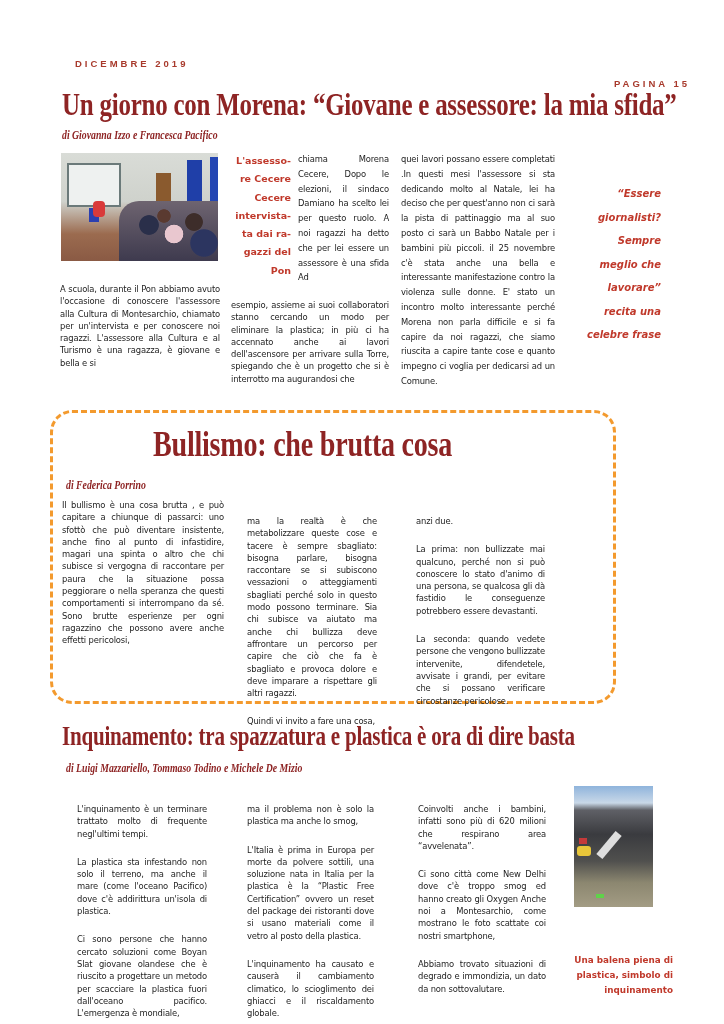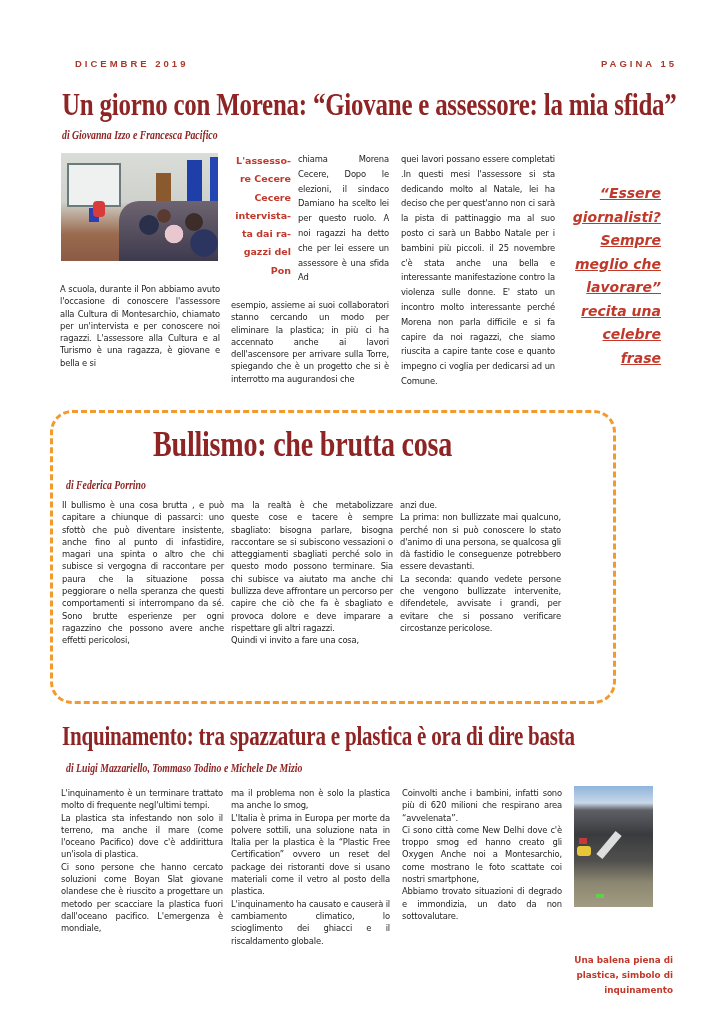--- a/index.html
+++ b/index.html
@@ -4,43 +4,43 @@
 <style>
   html, body { margin: 0; padding: 0; background: #ffffff; }
   body { width: 724px; height: 1024px; position: relative; overflow: hidden;
          font-family: "DejaVu Sans", sans-serif; color: #1a1a1a; }
   .abs { position: absolute; }
   .header-left, .header-right {
     font-family: "Liberation Sans", sans-serif; font-weight: bold; color: #a83a2c;
     font-size: 9.5px; letter-spacing: 3px; top: 58px;
   }
   .header-left { left: 60px; padding-left: 15px; }
-  .header-right { right: 47px; }
+  .header-right { right: 34px; margin-top: 20px; }
   .title {
     font-family: "Liberation Serif", serif; color: #8e2424; font-weight: bold;
     transform: scaleX(0.78); transform-origin: left top; white-space: nowrap;
     letter-spacing: -0.3px;
   }
   .byline {
     font-family: "Liberation Serif", serif; font-style: italic; font-weight: bold;
     color: #8e2424; font-size: 11.5px; transform: scaleX(0.85); transform-origin: left top;
     white-space: nowrap;
   }
   .body-text {
     font-family: "DejaVu Sans", sans-serif; font-size: 8.4px; line-height: 12.3px;
     text-align: justify; color: #1c1c1c; letter-spacing: -0.15px;
   }
-  .body-text p { margin: 0; }
+  .body-text p { margin: 16px; }
   .caption-red {
     font-family: "DejaVu Sans", sans-serif; font-weight: bold; color: #c0392b;
     font-size: 9.5px; line-height: 18.3px; text-align: right;
   }
   .quote {
     font-family: "DejaVu Sans", sans-serif; font-weight: bold; font-style: italic;
-    color: #c0392b; font-size: 14px; line-height: 23.5px; text-align: right; text-decoration: underline;
+    color: #c0392b; font-size: 10px; line-height: 23.5px; text-align: right;
   }
   .dashed-box {
     left: 50px; top: 410px; width: 560px; height: 288px;
     border: 3px dashed #f39a2e; border-radius: 22px;
   }
   
   .photo-class { left: 61px; top: 153px; width: 157px; height: 108px; overflow: hidden;
     background: linear-gradient(180deg, #d9dcd7 0%, #cfd2cc 45%, #9b6b4f 75%, #8a5a44 100%); }
   .photo-class .board { position: absolute; left: 6px; top: 10px; width: 50px; height: 40px; background: #eef1f0; border: 2px solid #6b7a7a; }
   .photo-class .curtain1 { position: absolute; left: 126px; top: 7px; width: 15px; height: 50px; background: #1f3fa8; }

